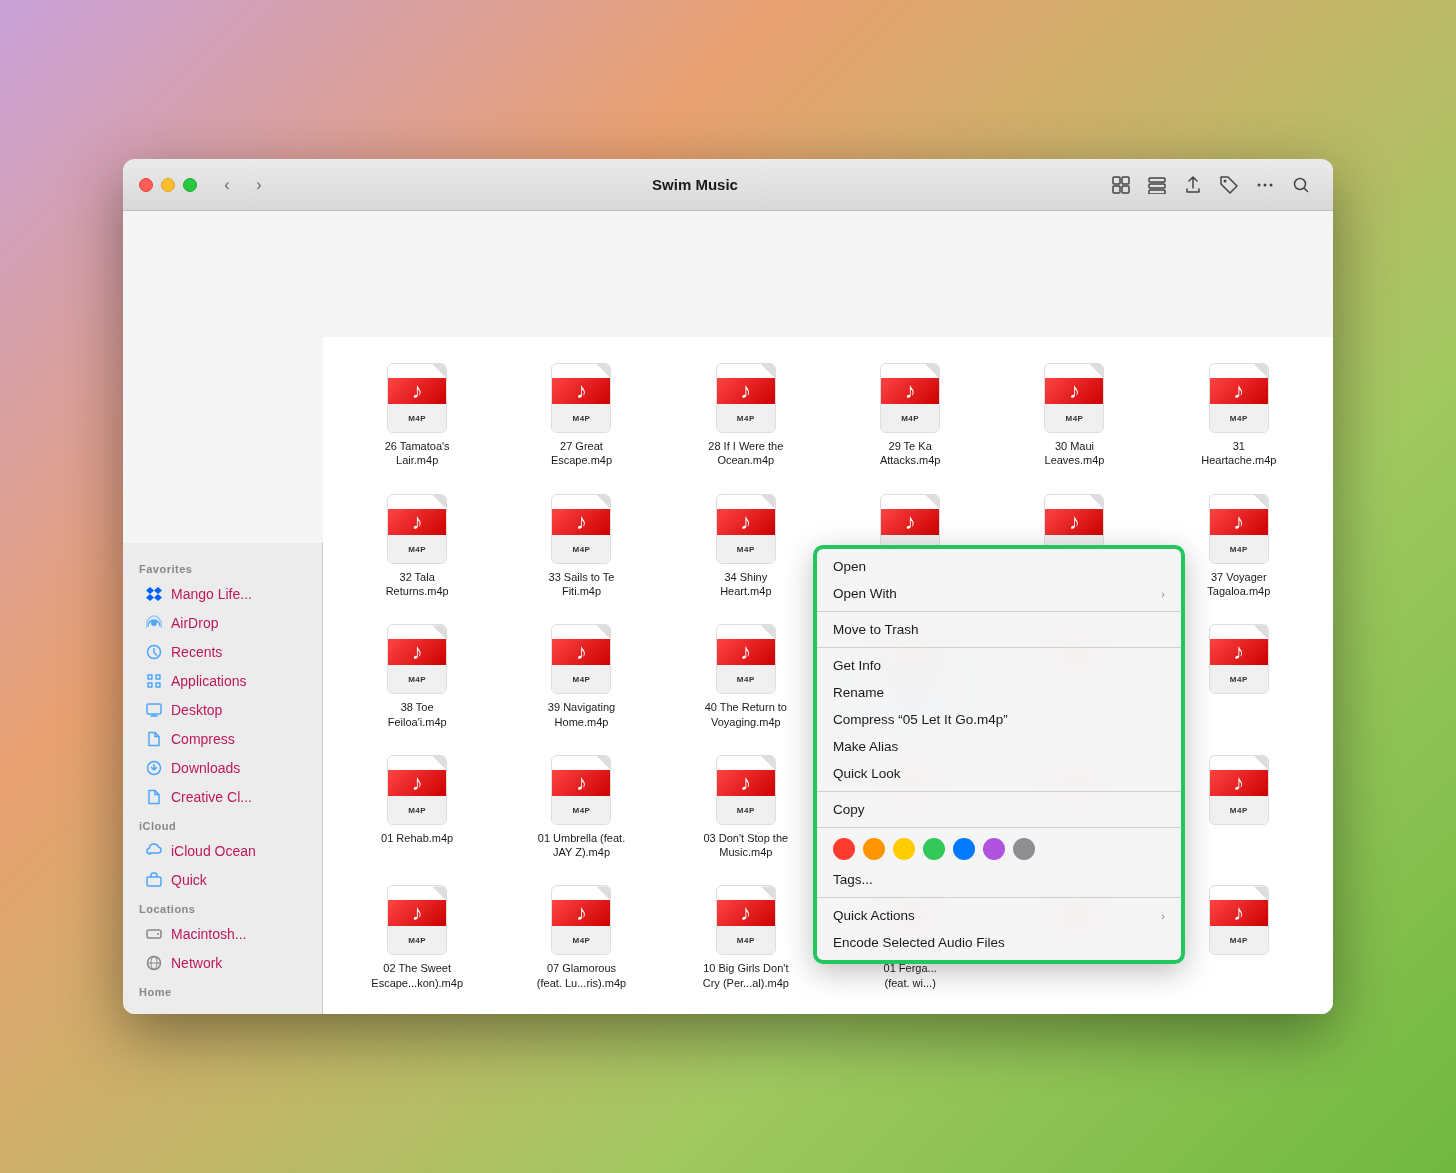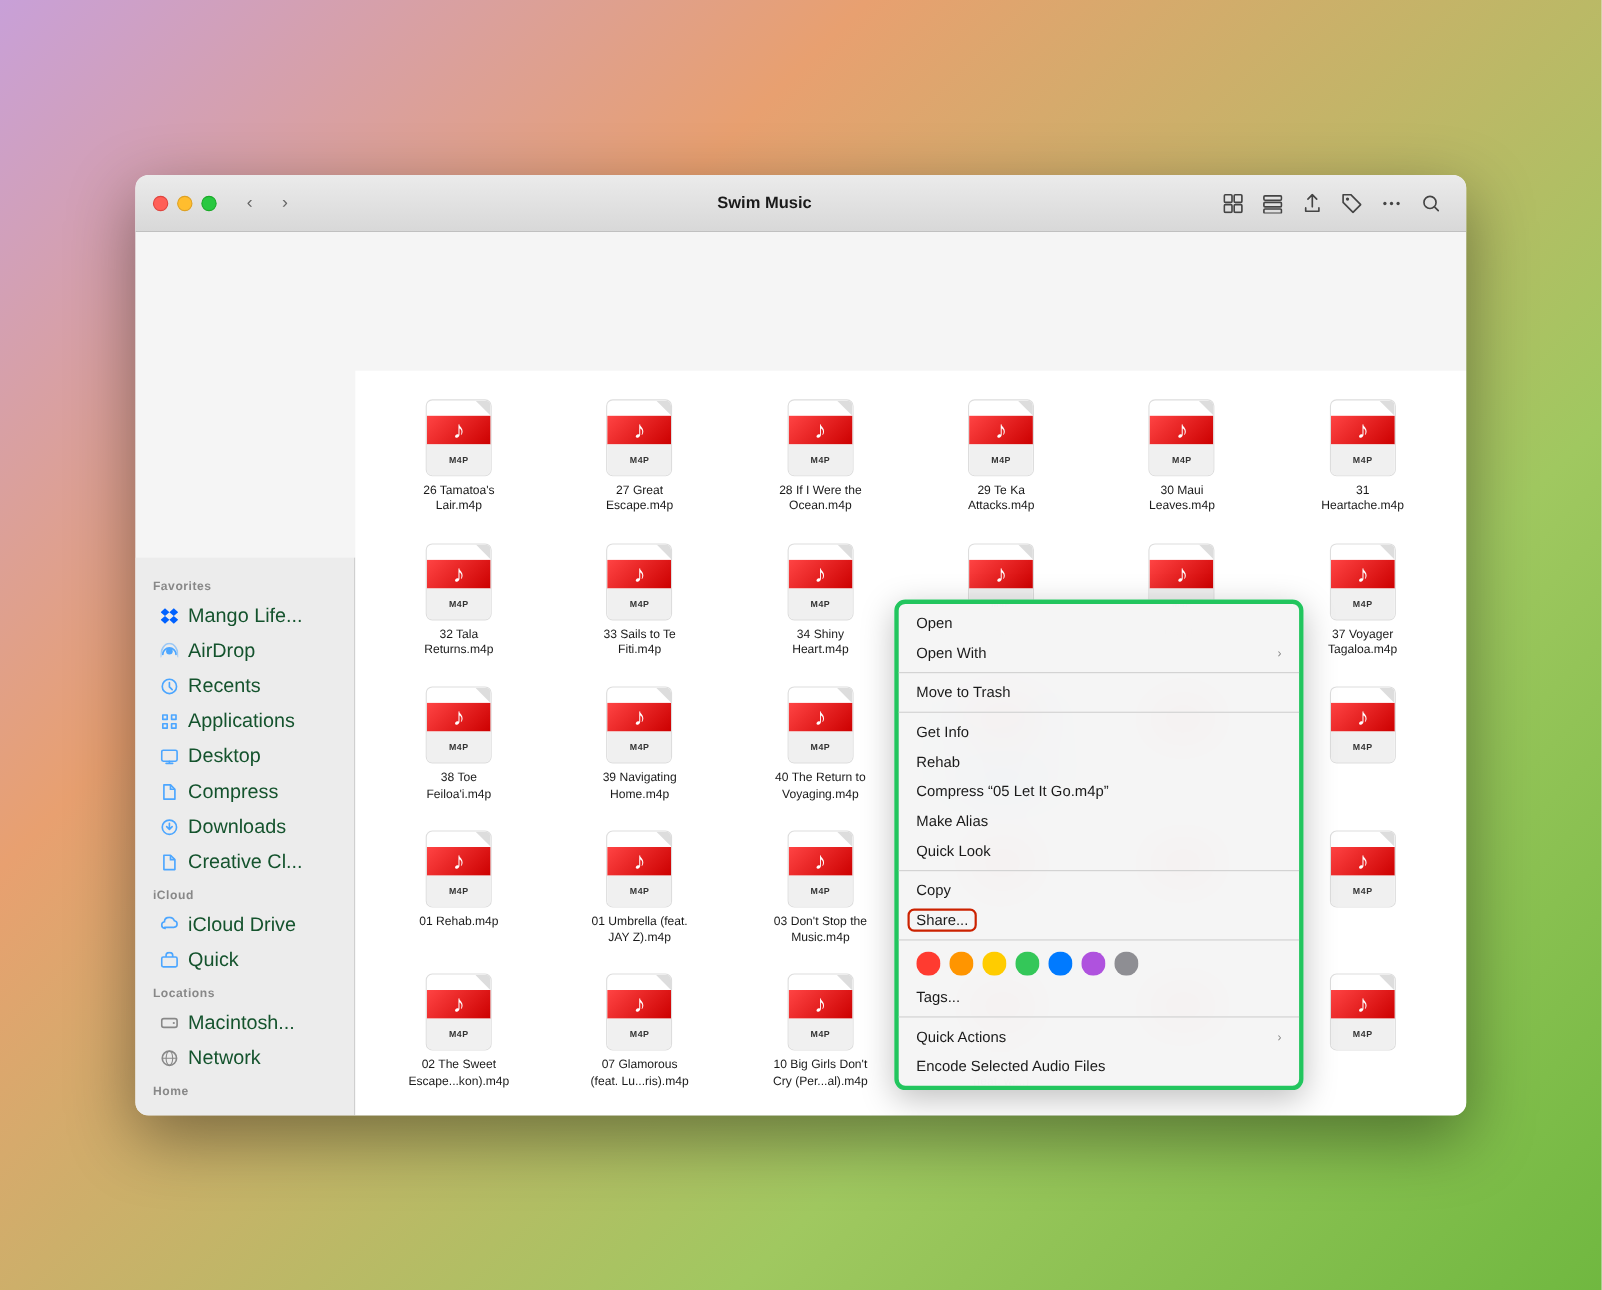--- a/index.html
+++ b/index.html
@@ -115,22 +115,22 @@
       letter-spacing: 0.5px;
     }
     .sidebar-item {
       display: flex;
       align-items: center;
       gap: 8px;
       padding: 5px 16px;
       cursor: pointer;
       border-radius: 6px;
       margin: 1px 6px;
-      font-size: 18px;
-      color: #14532d;
+      font-size: 14px;
+      color: #be185d;
     }
     .sidebar-item .icon {
       width: 18px;
       height: 18px;
       display: flex;
       align-items: center;
       justify-content: center;
       font-size: 14px;
       flex-shrink: 0;
     }
@@ -413,21 +413,21 @@
         <span>Creative Cl...</span>
       </div>
 
       <div class="sidebar-section-label">iCloud</div>
       <div class="sidebar-item">
         <div class="icon" style="color:#4CA6FF;">
           <svg width="16" height="16" viewBox="0 0 16 16" fill="none">
               <path d="M4 11c-2 0-3-1.5-3-3 0-1.5 1-2.8 2.5-3C3.5 2.5 5.5 1 8 1c2 0 3.8 1.2 4.5 3 1.5.2 2.5 1.5 2.5 3 0 1.7-1.3 3-3 3H4z" stroke="#4CA6FF" stroke-width="1.5" fill="none"></path>
             </svg>
         </div>
-        <span>iCloud Drive</span>
+        <span>iCloud Ocean</span>
       </div>
       <div class="sidebar-item">
         <div class="icon" style="color:#4CA6FF;">
           <svg width="16" height="16" viewBox="0 0 16 16" fill="none">
               <rect x="1" y="5" width="14" height="9" rx="1.5" stroke="#4CA6FF" stroke-width="1.5"></rect>
               <path d="M5 5V3.5C5 2.12 6.12 1 7.5 1h1C9.88 1 11 2.12 11 3.5V5" stroke="#4CA6FF" stroke-width="1.5"></path>
             </svg>
         </div>
         <span>Quick</span>
       </div>
@@ -807,42 +807,36 @@
         </div>
         <div class="context-menu-divider"></div>
         <div class="context-menu-item">
           <span>Move to Trash</span>
         </div>
         <div class="context-menu-divider"></div>
         <div class="context-menu-item">
           <span>Get Info</span>
         </div>
         <div class="context-menu-item">
-          <span>Rehab</span>
+          <span>Rename</span>
         </div>
         <div class="context-menu-item">
           <span>Compress “05 Let It Go.m4p”</span>
         </div>
         <div class="context-menu-item">
           <span>Make Alias</span>
         </div>
         <div class="context-menu-item">
           <span>Quick Look</span>
         </div>
         <div class="context-menu-divider"></div>
         <div class="context-menu-item">
           <span>Copy</span>
         </div>
 
-        <div class="context-menu-item share-item" style="position:relative;">
-          <span class="share-circle">
-            <span>Share...</span>
-            <span class="share-circle-border"></span>
-          </span>
-        </div>
         <div class="context-menu-divider"></div>
 
         <div class="color-dots">
           <div class="color-dot" style="background:#ff3b30;"></div>
           <div class="color-dot" style="background:#ff9500;"></div>
           <div class="color-dot" style="background:#ffcc00;"></div>
           <div class="color-dot" style="background:#34c759;"></div>
           <div class="color-dot" style="background:#007aff;"></div>
           <div class="color-dot" style="background:#af52de;"></div>
           <div class="color-dot" style="background:#8e8e93;"></div>

